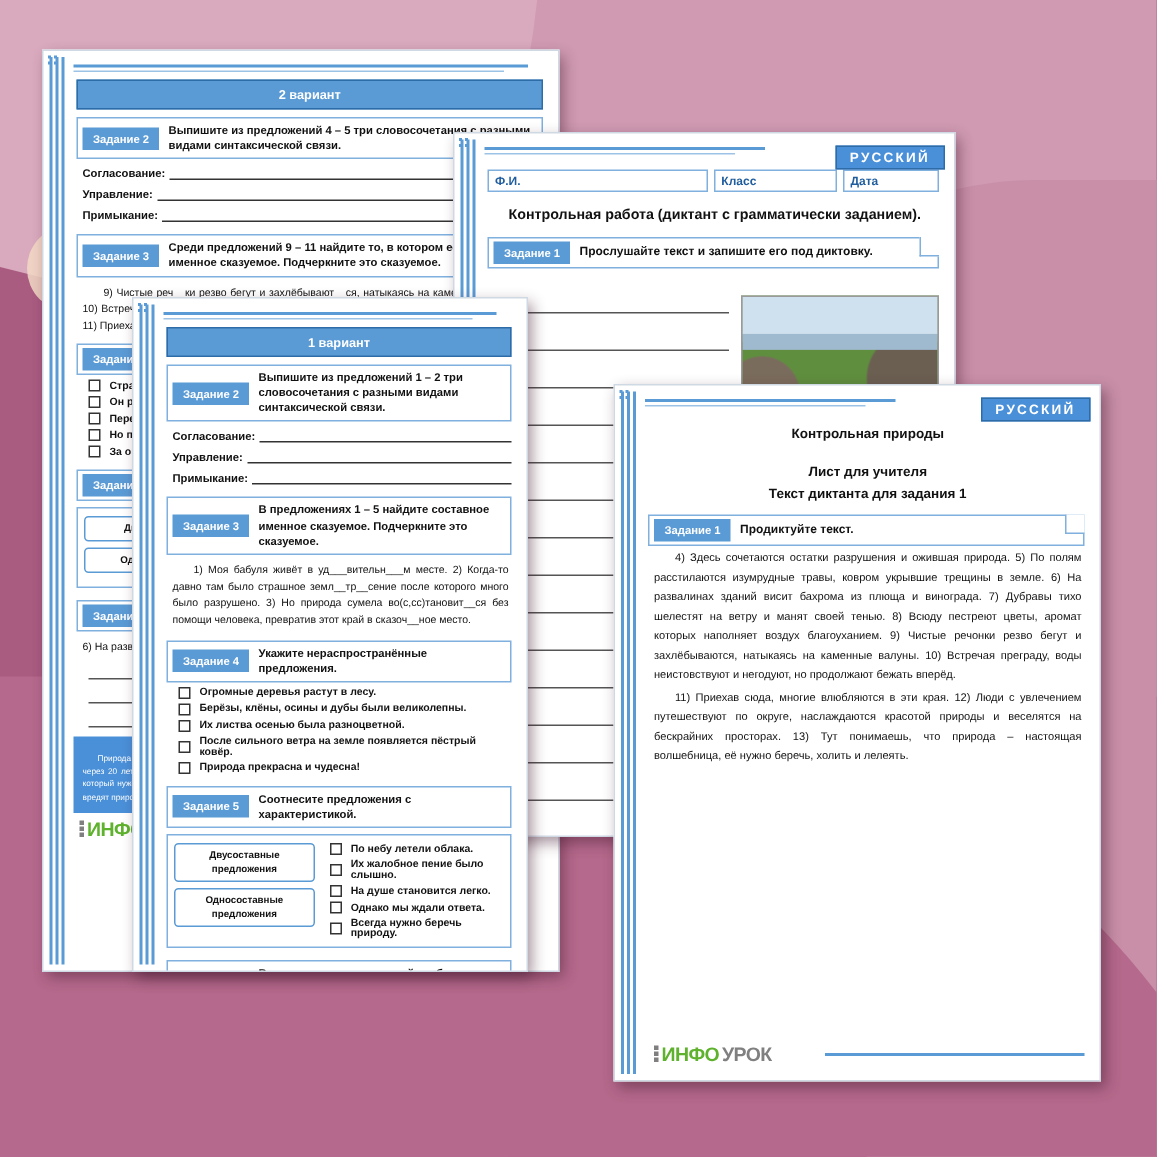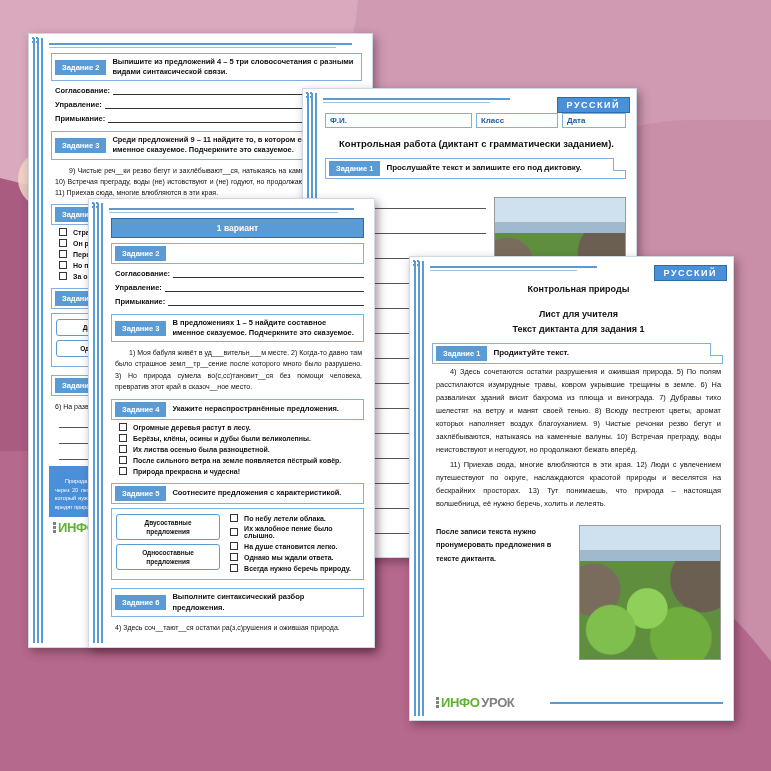--- a/index.html
+++ b/index.html
@@ -110,21 +110,21 @@
       radial-gradient(circle at 48% 62%, #8fd05a 0 18%, transparent 19%),
       radial-gradient(circle at 72% 84%, #6fae3e 0 20%, transparent 21%),
       radial-gradient(circle at 88% 40%, #6b5f52 0 22%, transparent 23%),
       radial-gradient(circle at 10% 48%, #7a6c5c 0 18%, transparent 19%),
       linear-gradient(#b6c7d6 0 22%, #5f8f3e 22% 100%);
     background-color:#6f9c4a;}
 
   
   #page-variant2{left:28px;top:33px;width:345px;height:615px;}
   #page-student  {left:302px;top:88px;width:335px;height:470px;}
-  #page-variant1 {left:88px;top:198px;width:287px;height:450px;}
+  #page-variant1 {left:88px;top:198px;width:264px;height:450px;}
   #page-teacher  {left:409px;top:256px;width:325px;height:465px;}
 </style>
 </head>
 <body>
 
 <div id="bg">
   <div class="bg-lightB"></div>
   <div class="bg-lightC"></div>
   <div class="bg-lightA"></div>
   <div class="bg-darkA"></div>
@@ -143,20 +143,22 @@
   <div class="corner-dots">
     <span style="left:0;top:0"></span>
       <span style="left:4px;top:0"></span>
     <span style="left:0;top:4px"></span>
       <span style="left:4px;top:4px"></span>
   </div>
   <div class="sheet">
     <div class="topline"></div>
     <div class="topline2"></div>
 
+    <div style="background:#5b9bd5;color:#fff;text-align:center;font-size:8.5px;font-weight:bold;
+                padding:4px 0;margin:5px 4px 0 2px;border:1px solid #2e6ca8;">2 вариант</div>
 
     <div class="task">
       <div class="tag">Задание 2</div>
       <div class="txt">Выпишите из предложений 4 – 5 три словосочетания с разными видами синтаксической связи.</div>
     </div>
 
     <div class="line-label">
       <span>Согласование:</span>
       <span class="rule"></span>
     </div>
@@ -308,20 +310,21 @@
   </div>
   <div class="sheet">
     <div class="topline"></div>
     <div class="topline2"></div>
 
     <div style="background:#5b9bd5;color:#fff;text-align:center;font-size:8.5px;font-weight:bold;
                 padding:4px 0;margin:5px 4px 0 2px;border:1px solid #2e6ca8;">1 вариант</div>
 
     <div class="task">
       <div class="tag">Задание 2</div>
+      <div class="txt">Выпишите из предложений 1 – 2  три словосочетания с разными видами синтаксической связи.</div>
     </div>
 
     <div class="line-label">
       <span>Согласование:</span>
       <span class="rule"></span>
     </div>
     <div class="line-label">
       <span>Управление:</span>
       <span class="rule"></span>
     </div>
@@ -425,26 +428,20 @@
 
     <div class="task" style="margin-top:7px">
       <div class="tag">Задание 1</div>
       <div class="txt" style="font-size:8px">Продиктуйте текст.</div>
       <div class="notch"></div>
     </div>
 
     <div class="body-text" style="font-size:7.4px;margin-top:2px;line-height:1.75">4) Здесь сочетаются остатки разрушения и ожившая природа. 5) По полям расстилаются изумрудные травы,  ковром укрывшие трещины в земле. 6) На развалинах зданий висит бахрома из плюща и винограда. 7) Дубравы тихо шелестят на ветру и манят своей тенью. 8) Всюду пестреют цветы, аромат которых наполняет воздух благоуханием. 9) Чистые речонки резво бегут и захлёбываются, натыкаясь на каменные валуны. 10) Встречая преграду, воды неистовствуют и негодуют, но продолжают бежать вперёд.</div>
     <div class="body-text" style="font-size:7.4px;margin-top:2px;line-height:1.75">11) Приехав сюда, многие влюбляются в эти  края. 12) Люди с увлечением путешествуют по округе,  наслаждаются красотой природы и веселятся на бескрайних просторах. 13) Тут понимаешь, что  природа – настоящая волшебница, её нужно  беречь,  холить и лелеять.</div>
 
-    <div style="display:flex;gap:10px;margin:14px 8px 0 6px;align-items:flex-start;">
-      <div style="flex:1.05;font-size:7.4px;font-weight:bold;color:#111;line-height:1.85;">После записи текста нужно пронумеровать предложения в тексте диктанта.</div>
-      <div style="flex:1.1;">
-        <div class="photo" style="width:100%;height:133px;"></div>
-      </div>
-    </div>
 
     <div class="logo" style="position:absolute;left:2px;bottom:2px;">
       <div class="mark">
           <span></span>
           <span></span>
           <span></span>
         </div>
       <div class="t1">ИНФО</div>
       <div class="t2">УРОК</div>
     </div>

